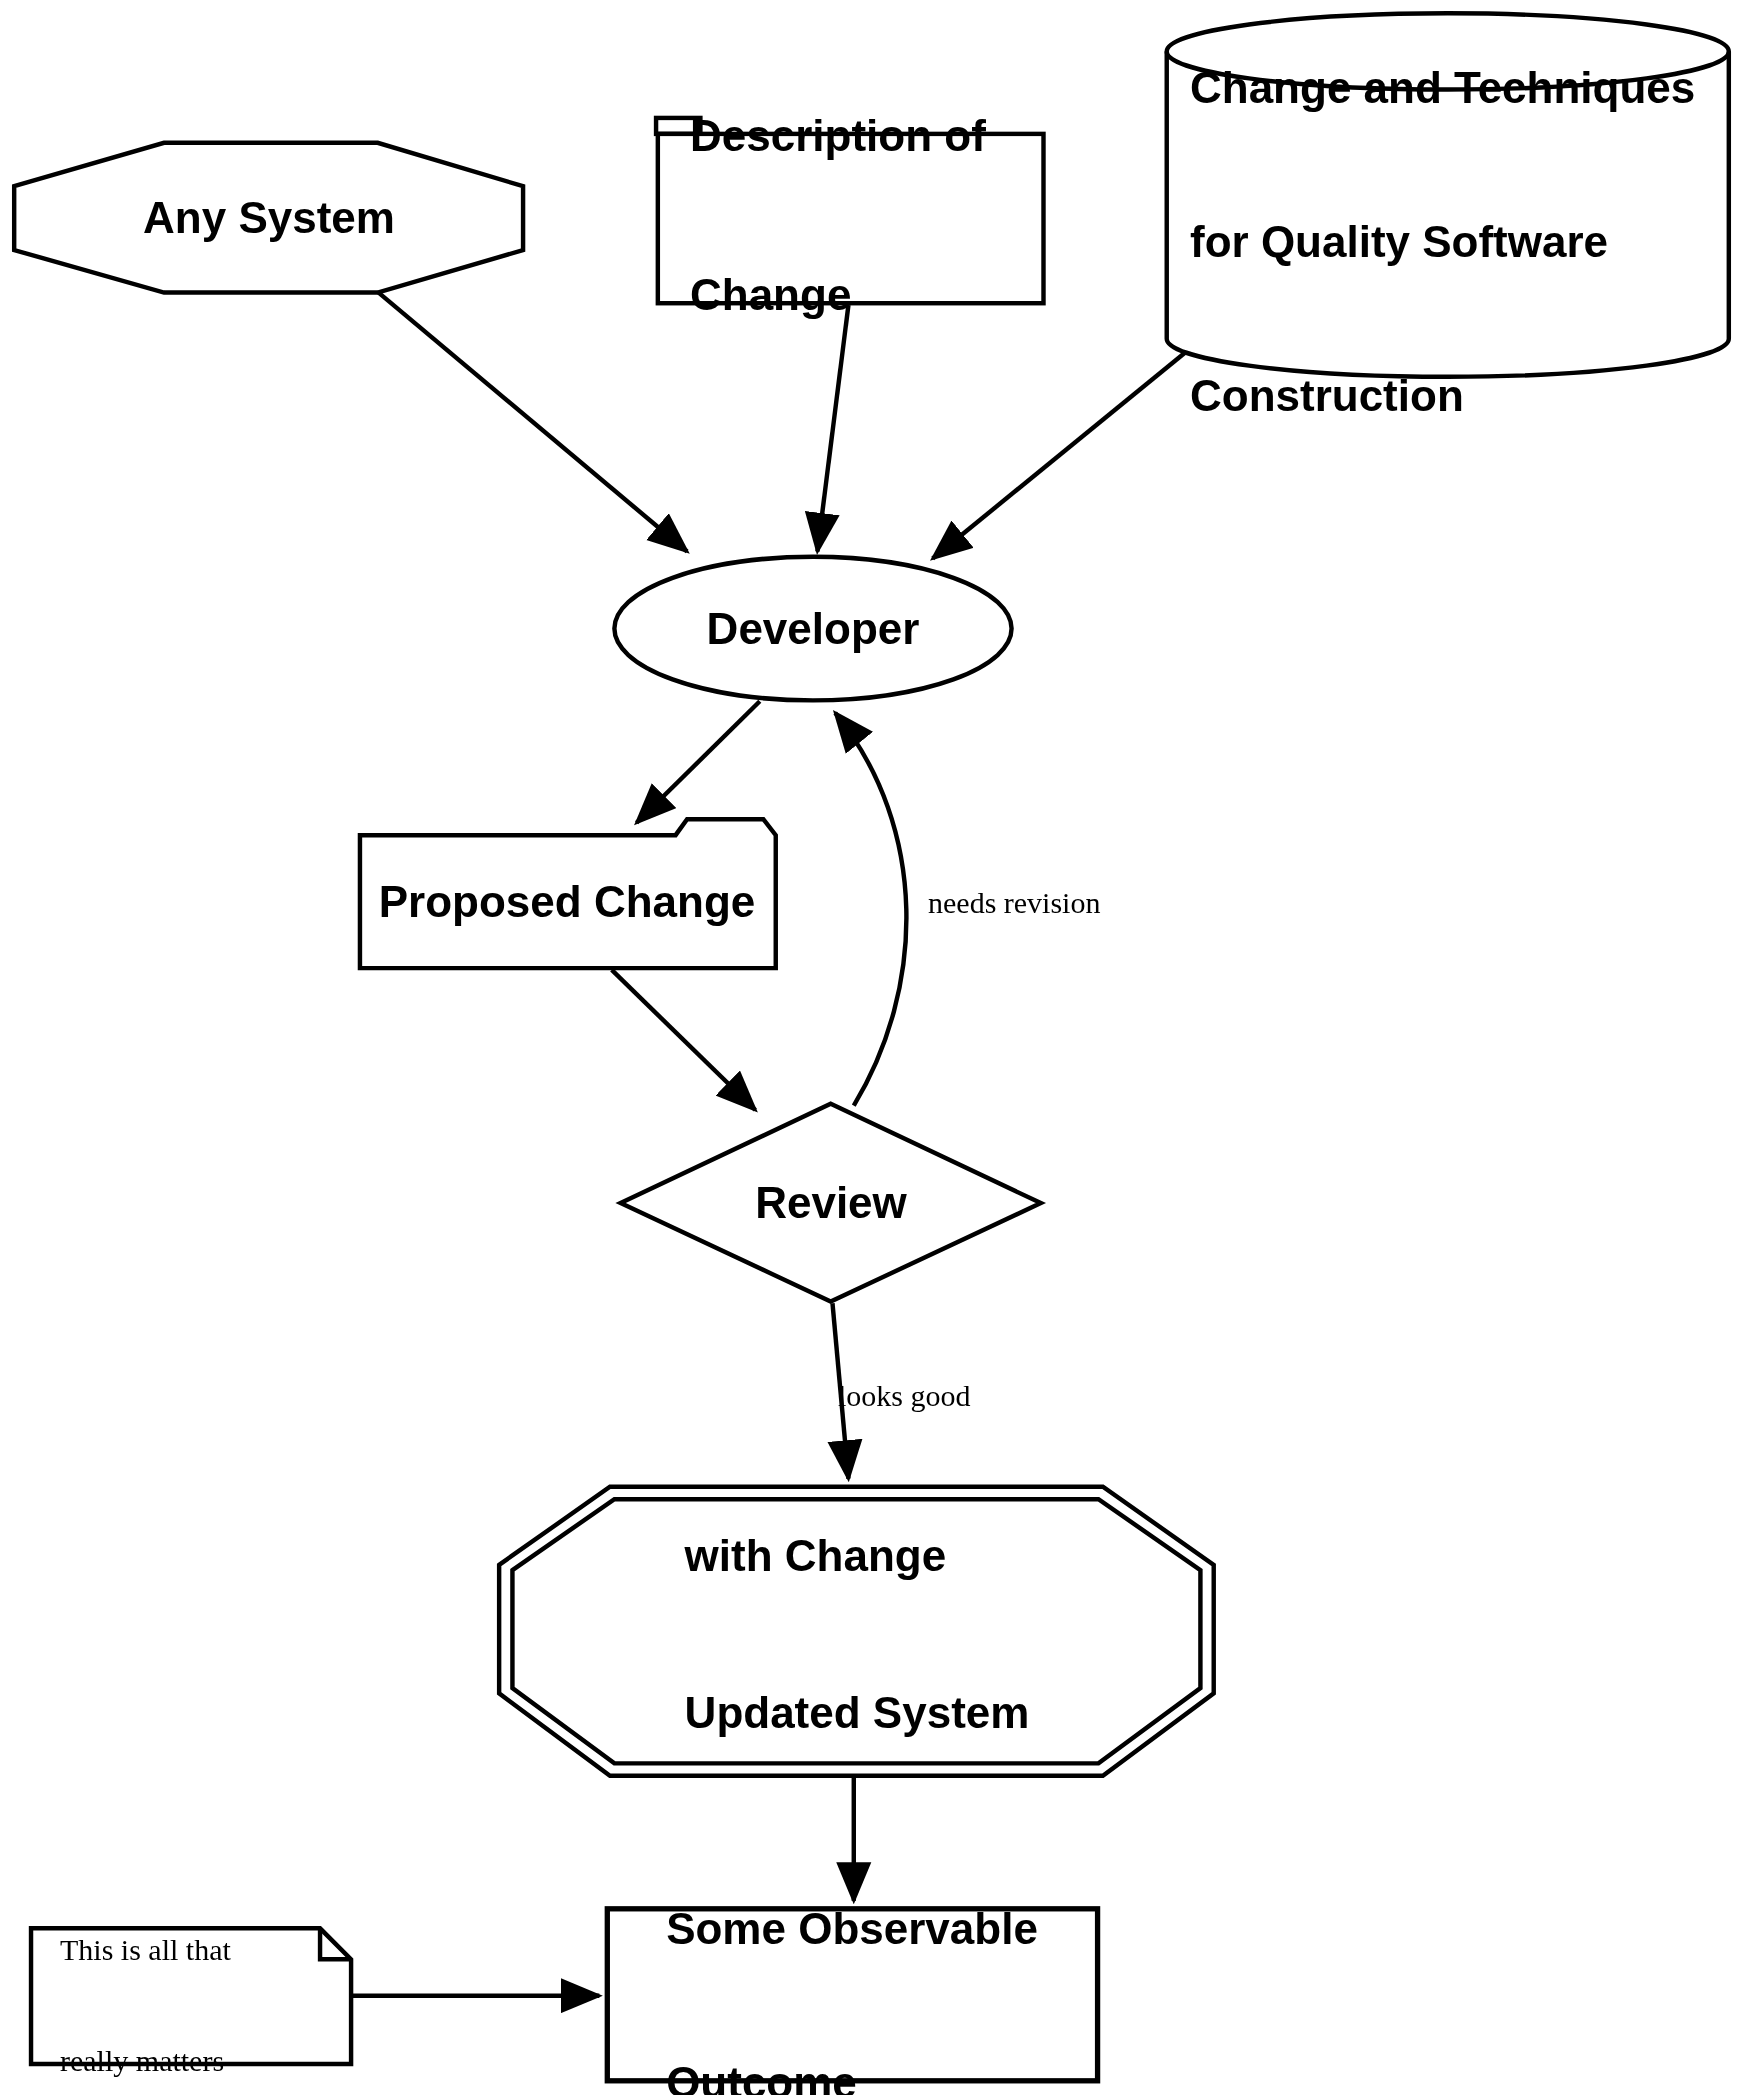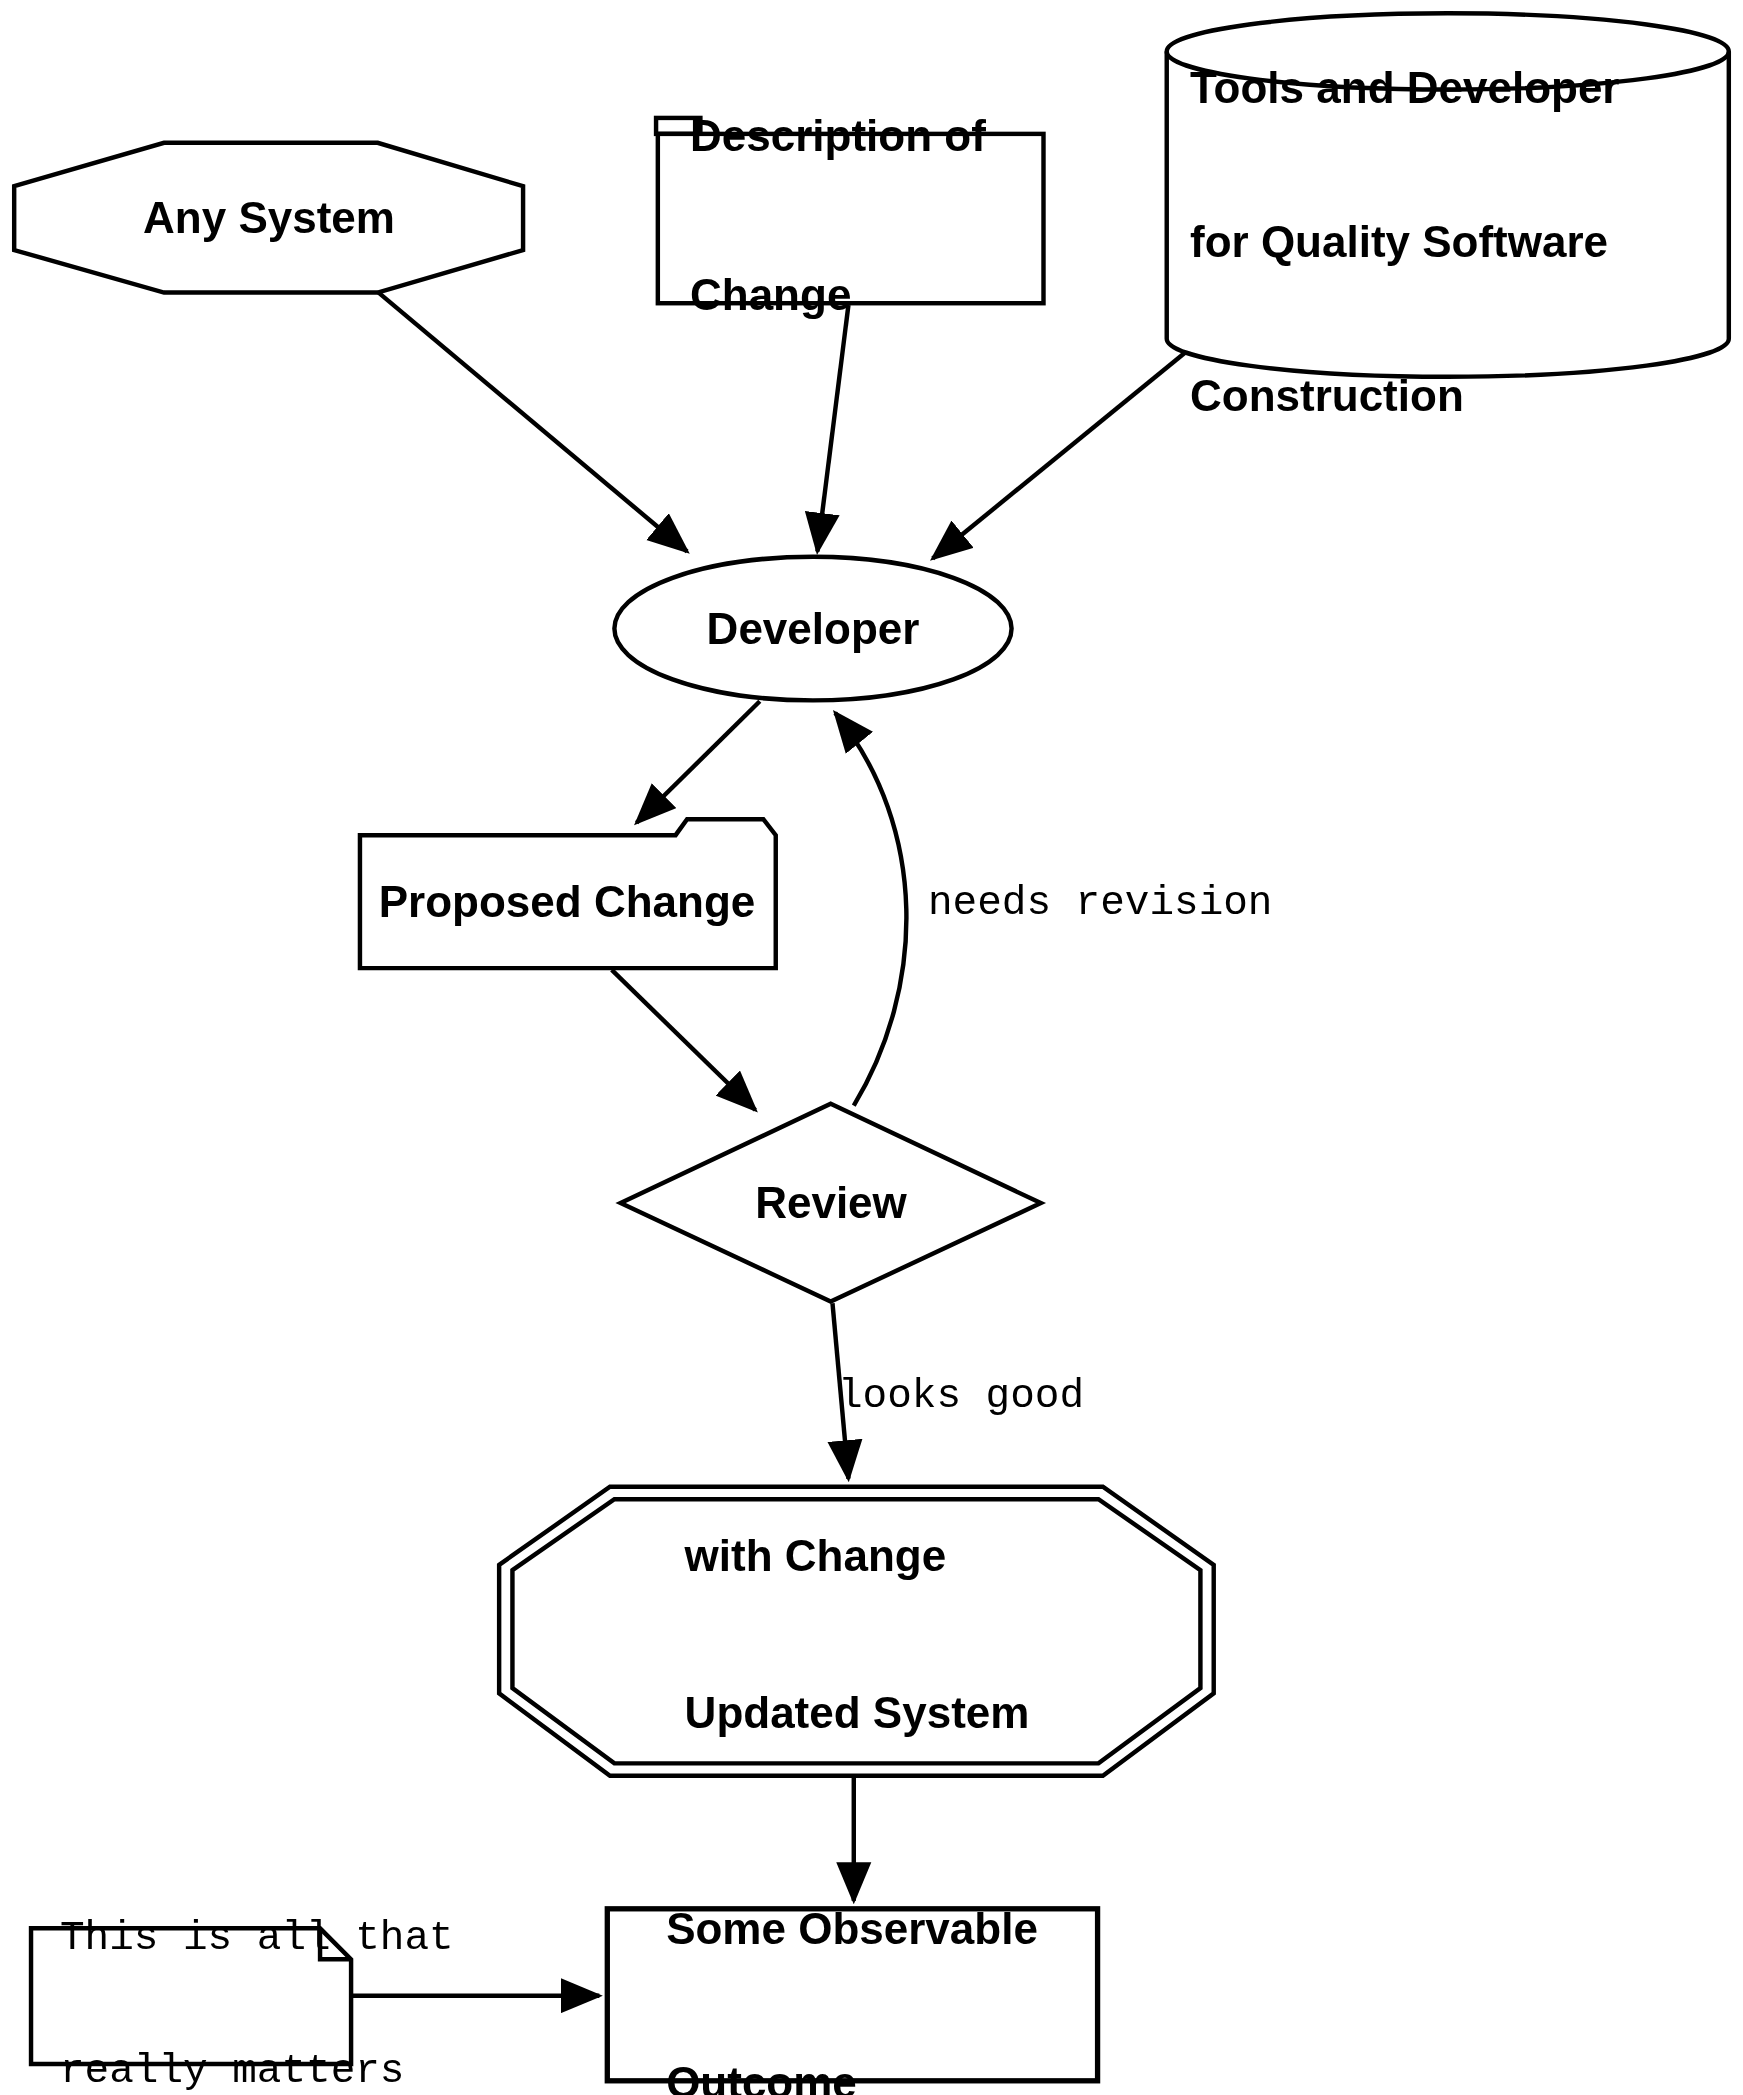--- a/index.html
+++ b/index.html
@@ -57,23 +57,23 @@
     text-align: left;
   }
   .label .line {
     display: block;
   }
   .lh80 .line { line-height: 71px; }
   .lh74 .line { line-height: 66px; }
   .lh78 .line { line-height: 69px; }
   .lh75 .line { line-height: 66px; }
   .serif {
-    font-family: Liberation Mono, monospace;
+    font-family: Liberation Serif, serif;
     font-weight: normal;
-    font-size: 41px;
+    font-size: 30px;
   }
   .serif .line { line-height: 51px; }
 </style>
 </head>
 <body>
 
 <div id="canvas">
 
   <svg id="diagram-svg" width="1743" height="2095" viewBox="0 0 1966 2363">
     <defs>
@@ -116,21 +116,21 @@
   </svg>
 
   <div class="label center" style="left:269px; top:218px;">Any System</div>
 
   <div class="label leftblock lh80" style="left:690px; top:215px;">
     <span class="line">Description of</span>
     <span class="line">Change</span>
   </div>
 
   <div class="label leftblock lh74" style="left:1190px; top:242px;">
-    <span class="line">Tools and Developer</span>
+    <span class="line">Change and Techniques</span>
     <span class="line">for Quality Software</span>
     <span class="line">Construction</span>
   </div>
 
   <div class="label center" style="left:813px; top:629px;">Developer</div>
 
   <div class="label center" style="left:567px; top:902px;">Proposed Change</div>
 
   <div class="label center" style="left:831px; top:1203px;">Review</div>
 

